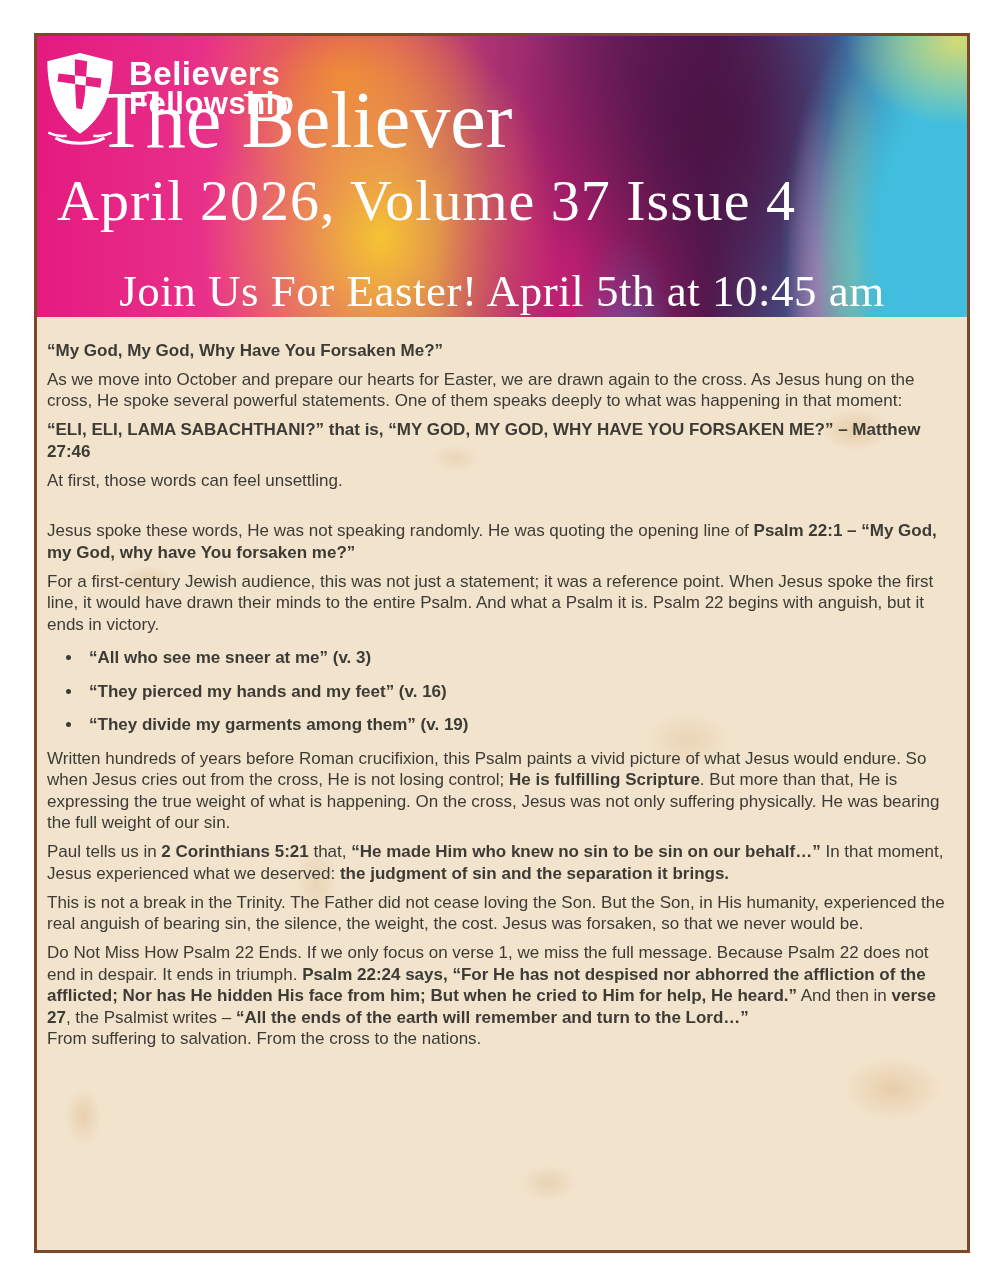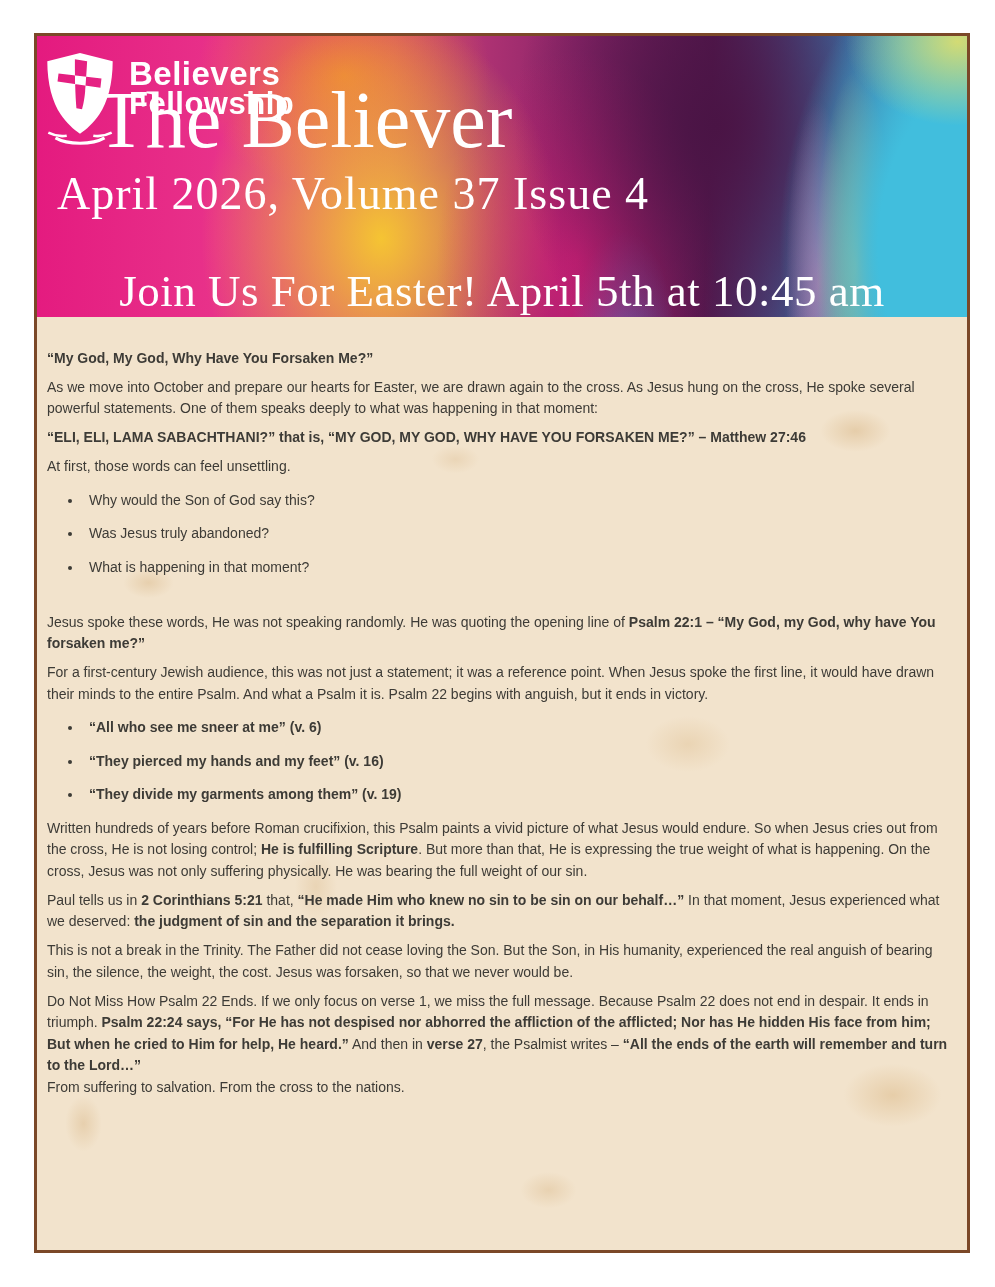--- a/index.html
+++ b/index.html
@@ -30,30 +30,30 @@
     color:#ffffff;
   }
   .logo{position:absolute;top:17px;left:10px;display:flex;align-items:flex-start;gap:16px;justify-content:flex-end;}
   .logo svg{display:block;}
   .logo-text{padding-top:4px;line-height:1;}
   .logo-text .l1{display:block;font-size:33px;font-weight:700;letter-spacing:.5px;}
   .logo-text .l2{display:block;font-size:31px;font-weight:700;letter-spacing:.5px;margin-top:-2px;}
   .masthead-titles{position:absolute;top:44px;left:0;width:100%;text-align:left;
     font-family:"Liberation Serif", serif;}
   .nl-title{font-size:80px;line-height:1.0;margin-left:60px;}
-  .nl-subtitle{font-size:46px;line-height:1.15;margin-top:8px;margin-left:20px;letter-spacing:1px;}
+  .nl-subtitle{font-size:58px;line-height:1.15;margin-top:8px;margin-left:20px;letter-spacing:1px;}
   .banner{
     position:absolute;bottom:0;left:0;width:100%;text-align:center;white-space:nowrap;
     font-family:"Liberation Serif", serif;font-size:45px;letter-spacing:.5px;
   }
   
   .article{
-    position:relative;width:909px;height:916px;padding:23px 11px 10px 10px;overflow:hidden;
+    position:relative;width:909px;height:916px;padding:15px 11px 10px 10px;overflow:hidden;
     color:var(--text,#3d3b36);
-    font-size:14px;line-height:21.5px;
+    font-size:17px;line-height:21.5px;
     background-image:
       radial-gradient(ellipse 50px 30px at 88% 12%, rgba(214,178,128,.45), rgba(214,178,128,0) 70%),
       radial-gradient(ellipse 36px 22px at 12% 28%, rgba(214,178,128,.40), rgba(214,178,128,0) 70%),
       radial-gradient(ellipse 60px 40px at 70% 45%, rgba(219,184,134,.35), rgba(219,184,134,0) 70%),
       radial-gradient(ellipse 30px 50px at 30% 60%, rgba(214,178,128,.30), rgba(214,178,128,0) 70%),
       radial-gradient(ellipse 70px 45px at 92% 82%, rgba(219,184,134,.50), rgba(219,184,134,0) 70%),
       radial-gradient(ellipse 40px 26px at 55% 92%, rgba(214,178,128,.35), rgba(214,178,128,0) 70%),
       radial-gradient(ellipse 26px 40px at 5% 85%, rgba(214,178,128,.40), rgba(214,178,128,0) 70%),
       radial-gradient(ellipse 34px 20px at 45% 15%, rgba(214,178,128,.28), rgba(214,178,128,0) 70%);
   }
@@ -94,29 +94,24 @@
     </div>
 
     <div class="banner">Join Us For Easter! April 5th at 10:45 am</div>
   </header>
 
   <main class="article">
       <p class="bold-para"><span class="b">“My God, My God, Why Have You Forsaken Me?”</span></p>
       <p><span>As we move into October and prepare our hearts for Easter, we are drawn again to the cross. As Jesus hung on the cross, He spoke several powerful statements. One of them speaks deeply to what was happening in that moment:</span></p>
       <p class="bold-para"><span class="b">“ELI, ELI, LAMA SABACHTHANI?” that is, “MY GOD, MY GOD, WHY HAVE YOU FORSAKEN ME?” – Matthew 27:46</span></p>
       <p><span>At first, those words can feel unsettling.</span></p>
-      <ul>
-        <li>Why would the Son of God say this?</li>
-        <li>Was Jesus truly abandoned?</li>
-        <li>What is happening in that moment?</li>
-      </ul>
       <p><br><span>Jesus spoke these words, He was not speaking randomly. He was quoting the opening line of </span><span class="b">Psalm 22:1 – “My God, my God, why have You forsaken me?”</span></p>
       <p><span>For a first-century Jewish audience, this was not just a statement; it was a reference point. When Jesus spoke the first line, it would have drawn their minds to the entire Psalm. And what a Psalm it is. Psalm 22 begins with anguish, but it ends in victory.</span></p>
       <ul class="bold">
-        <li>“All who see me sneer at me” (v. 6)</li>
+        <li>“All who see me sneer at me” (v. 3)</li>
         <li>“They pierced my hands and my feet” (v. 16)</li>
         <li>“They divide my garments among them” (v. 19)</li>
       </ul>
       <p><span>Written hundreds of years before Roman crucifixion, this Psalm paints a vivid picture of what Jesus would endure. So when Jesus cries out from the cross, He is not losing control; </span><span class="b">He is fulfilling Scripture</span><span>. But more than that, He is expressing the true weight of what is happening. On the cross, Jesus was not only suffering physically. He was bearing the full weight of our sin.</span></p>
       <p><span>Paul tells us in </span><span class="b">2 Corinthians 5:21</span><span> that, </span><span class="b">“He made Him who knew no sin to be sin on our behalf…”</span><span> In that moment, Jesus experienced what we deserved: </span><span class="b">the judgment of sin and the separation it brings.</span></p>
       <p><span>This is not a break in the Trinity. The Father did not cease loving the Son. But the Son, in His humanity, experienced the real anguish of bearing sin, the silence, the weight, the cost. Jesus was forsaken, so that we never would be.</span></p>
       <p><span>Do Not Miss How Psalm 22 Ends. If we only focus on verse 1, we miss the full message. Because Psalm 22 does not end in despair. It ends in triumph. </span><span class="b">Psalm 22:24 says, “For He has not despised nor abhorred the affliction of the afflicted; Nor has He hidden His face from him; But when he cried to Him for help, He heard.”</span><span> And then in </span><span class="b">verse 27</span><span>, the Psalmist writes – </span><span class="b">“All the ends of the earth will remember and turn to the Lord…”</span><br><span>From suffering to salvation. From the cross to the nations.</span></p>
     </main>
 
 </div>

